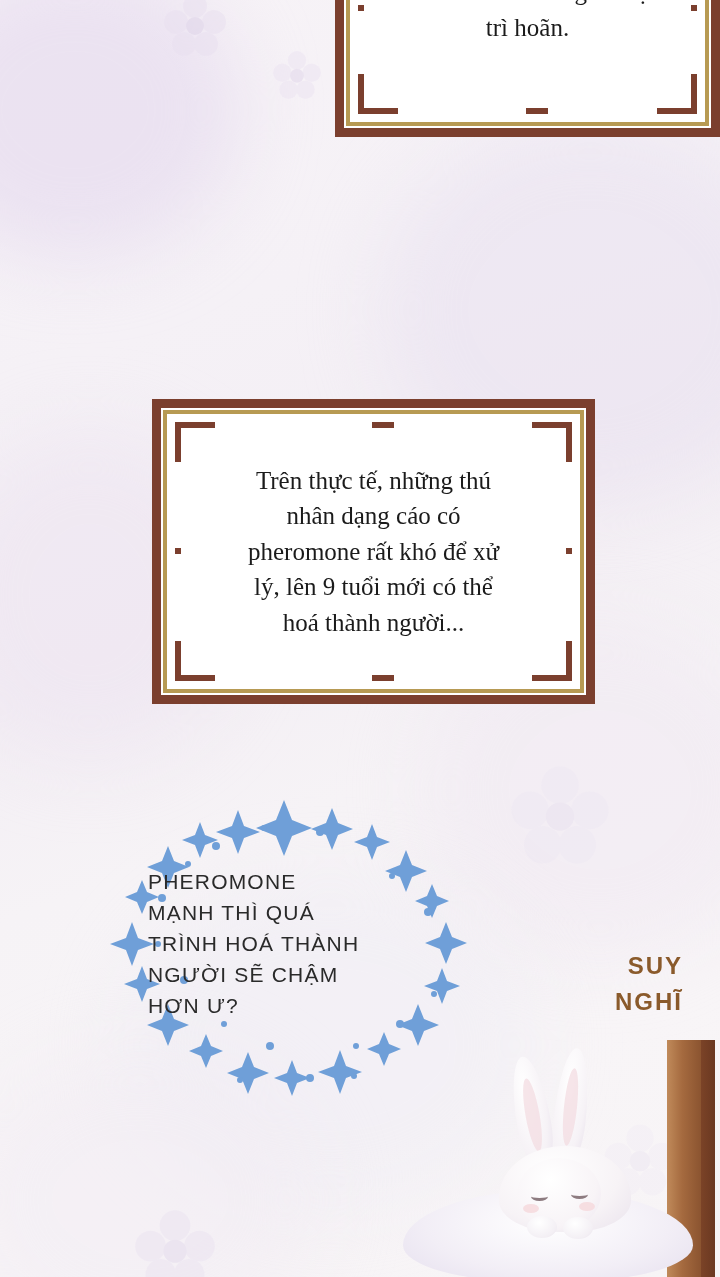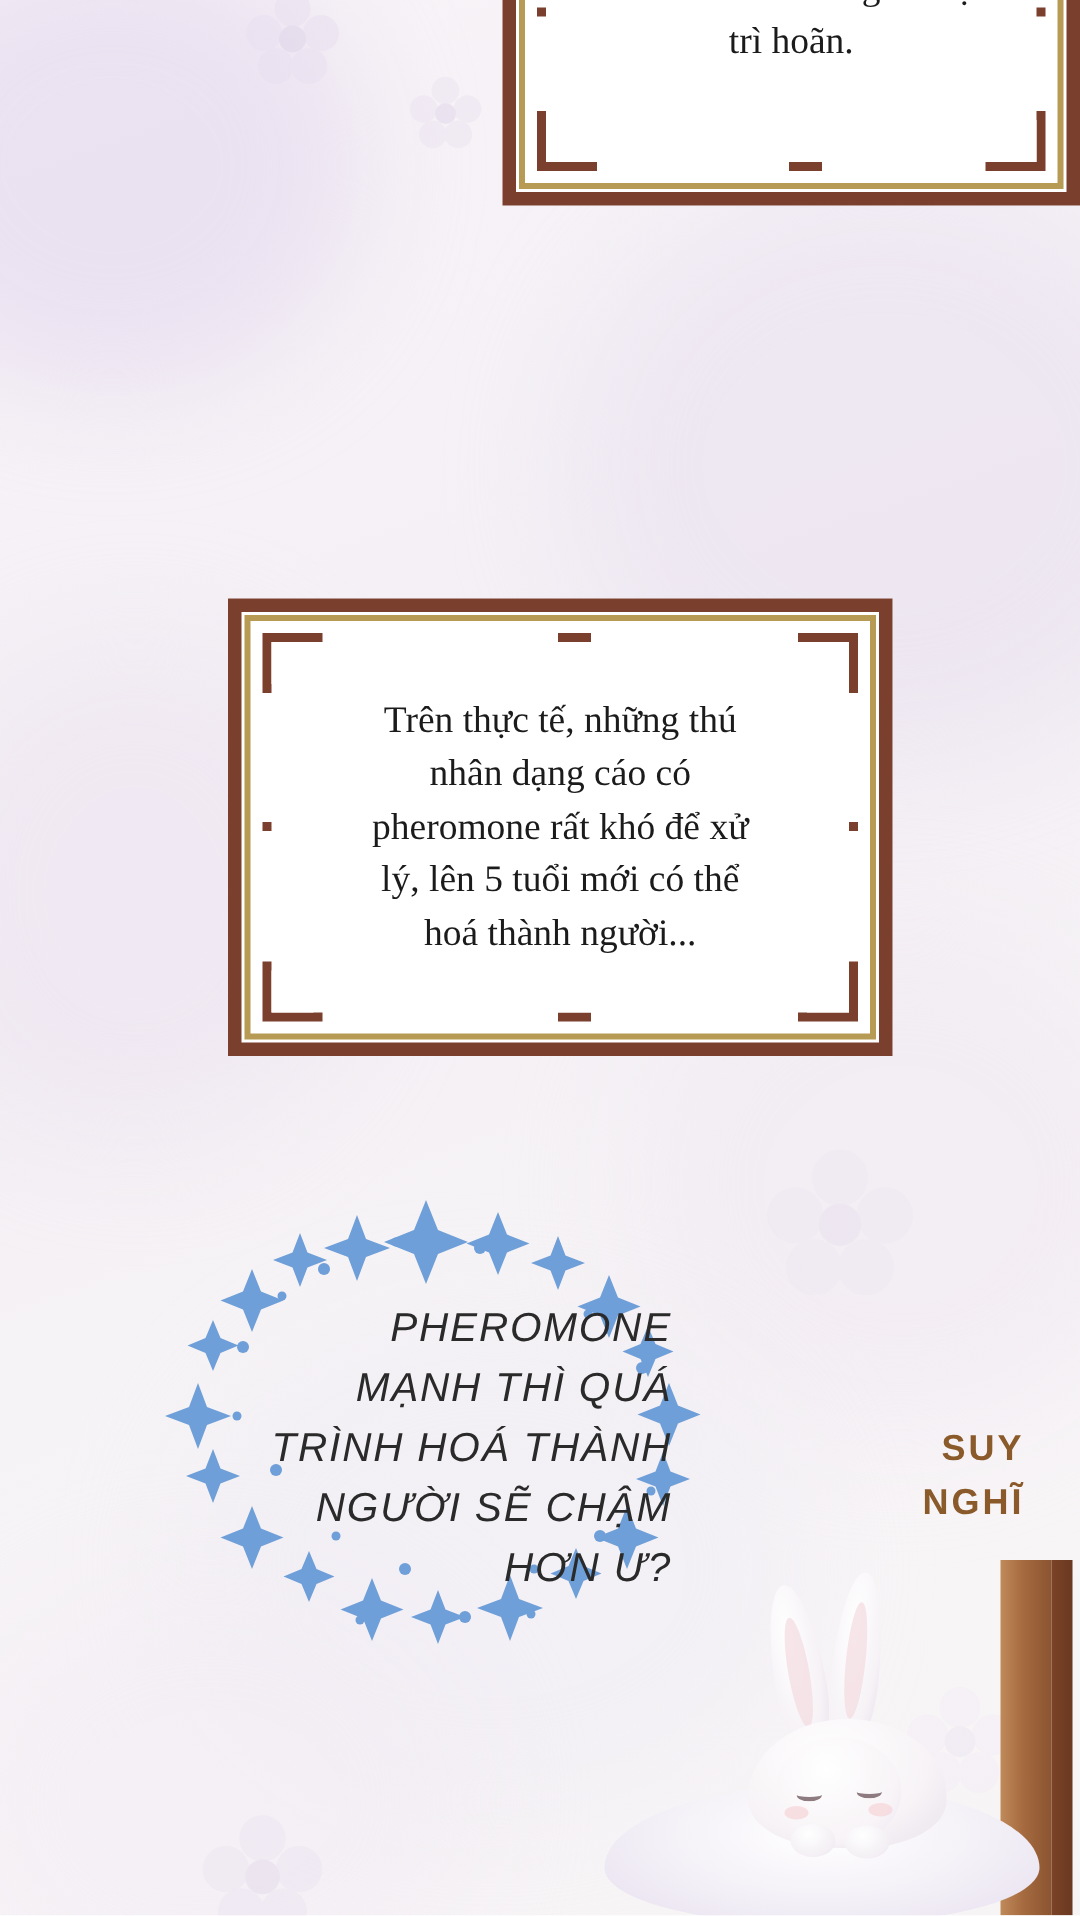--- a/index.html
+++ b/index.html
@@ -115,28 +115,27 @@
     left: 88px;
     top: 788px;
     width: 420px;
     height: 315px;
   }
   #thought .bubble-text {
     position: absolute;
     left: 60px;
     top: 78px;
     width: 300px;
-    text-align: right;
+    text-align: left;
     font-family: "Liberation Sans", sans-serif;
-    font-size: 27px;
+    font-size: 21px;
     letter-spacing: 1.2px;
     line-height: 1.48;
     color: #2a2a2a;
     white-space: pre-line;
-    font-style: italic;
   }
 
   
   #suynghi {
     position: absolute;
     left: 563px;
     top: 948px;
     width: 120px;
     text-align: right;
     font-family: "Liberation Sans", sans-serif;
@@ -332,21 +331,21 @@
     <div class="hook" style="left:211px; bottom:14px; width:22px; height:6px;"></div>
     <div class="hook" style="left:211px; bottom:30px; width:6px; height:22px;"></div>
     <div class="hook" style="left:14px; top:140px; width:22px; height:6px;"></div>
     <div class="hook" style="left:30px; top:140px; width:6px; height:22px;"></div>
     <div class="hook" style="right:14px; top:140px; width:22px; height:6px;"></div>
     <div class="hook" style="right:30px; top:140px; width:6px; height:22px;"></div>
     <div class="frame-inner">
       <div class="frame-text">Trên thực tế, những thú
 nhân dạng cáo có
 pheromone rất khó để xử
-lý, lên 5 tuổi mới có thể
+lý, lên 9 tuổi mới có thể
 hoá thành người...</div>
     </div>
   </div>
 
   <div id="thought">
 
     <svg width="420" height="315" viewBox="0 0 420 315" style="position:absolute; left:0; top:0;">
       <g fill="#6f9fd8">
 
         <path d="M150 22 l6 16 16 6 -16 6 -6 16 -6 -16 -16 -6 16 -6 z"></path>

